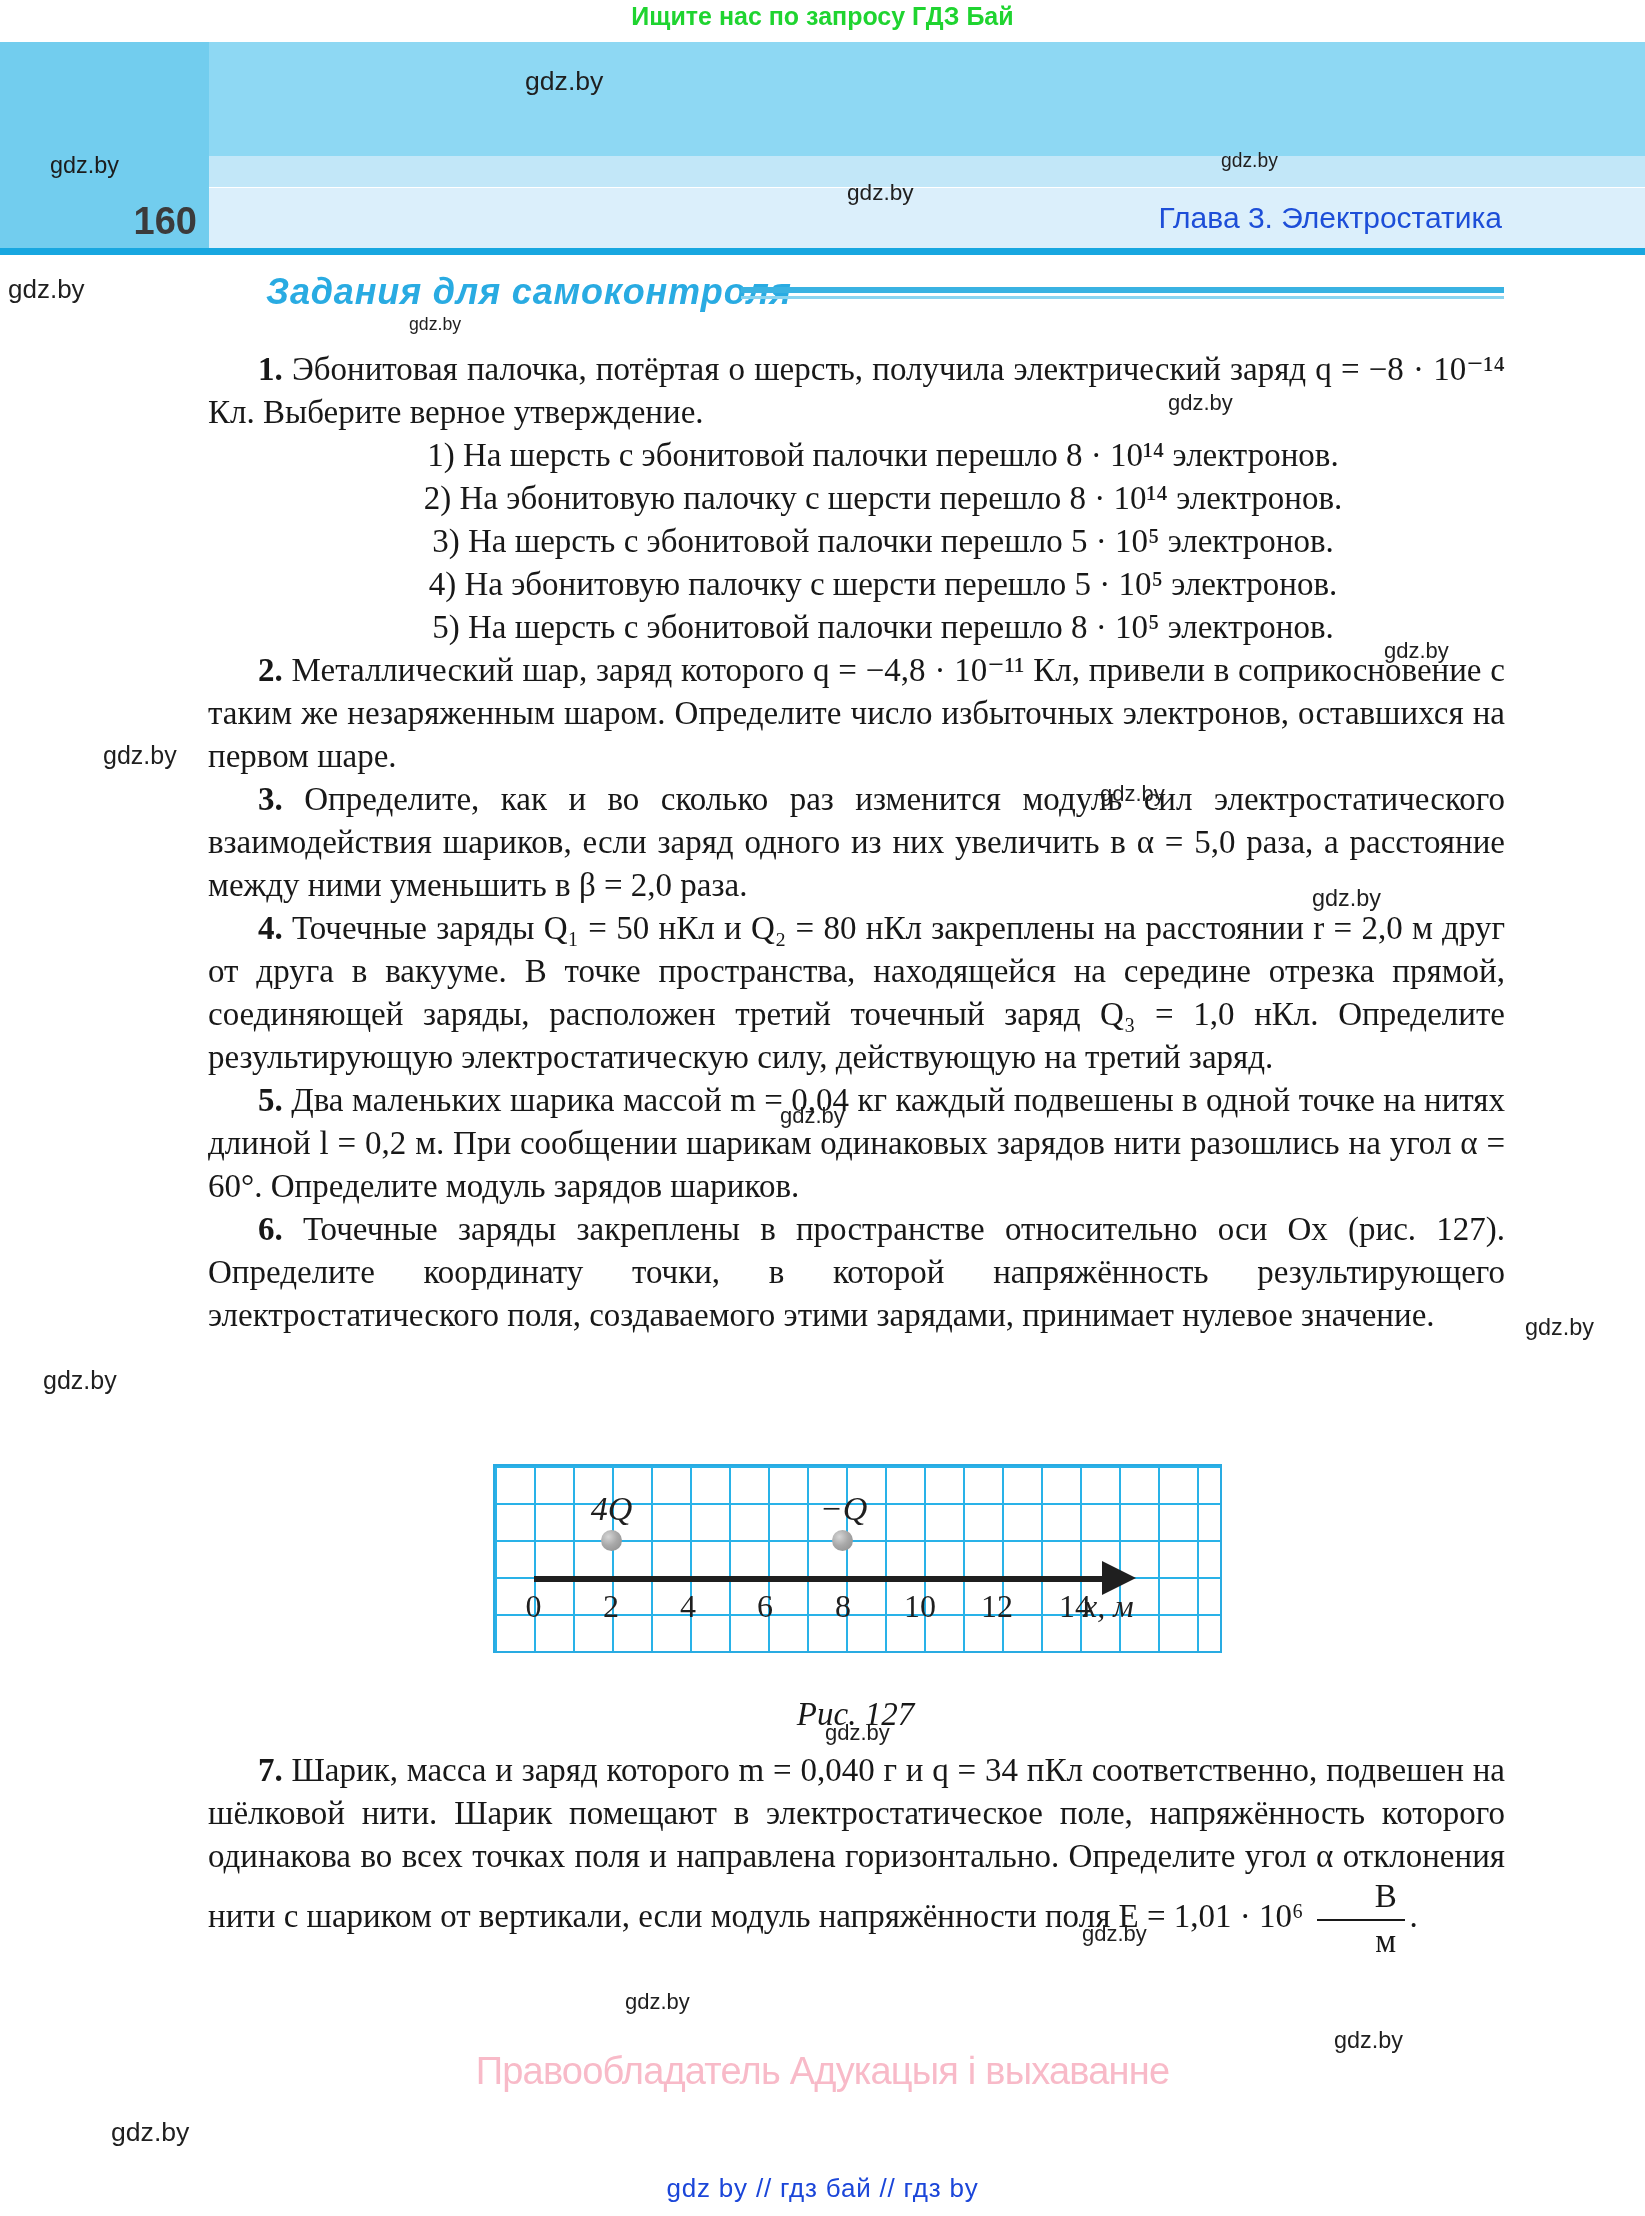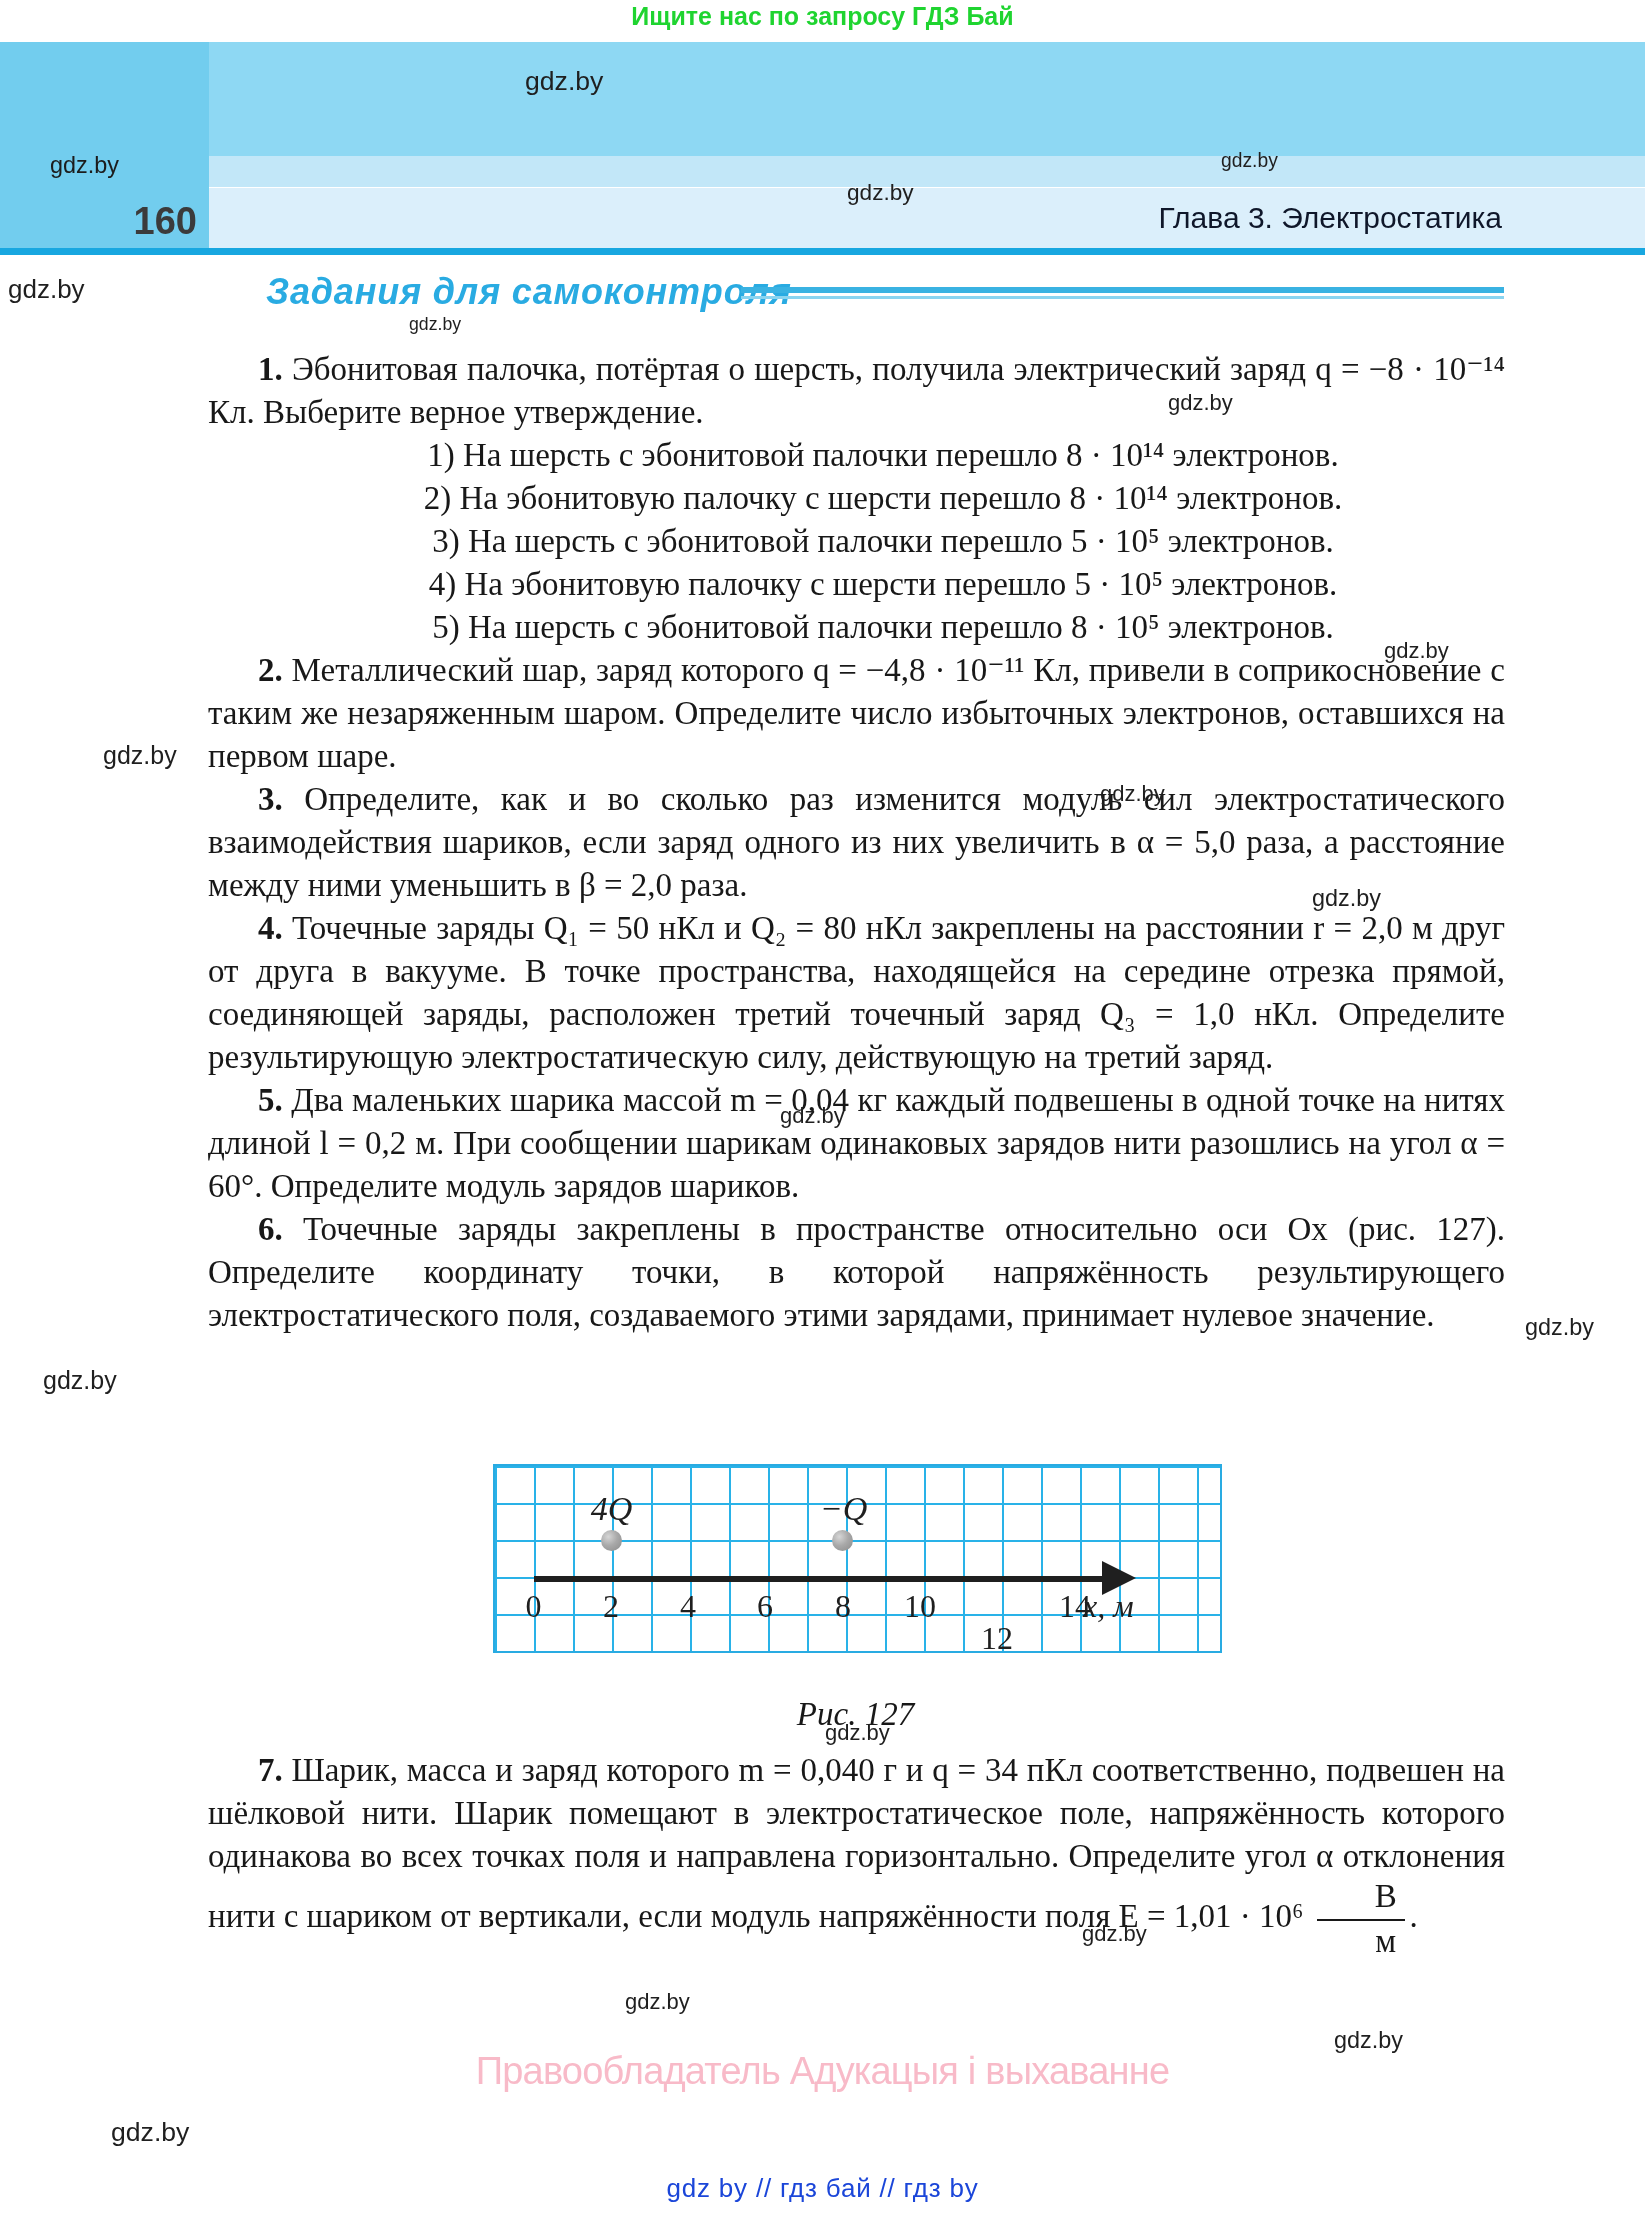--- a/index.html
+++ b/index.html
@@ -16,21 +16,21 @@
   .header{position:absolute;left:0;top:42px;width:1645px;height:206px;}
   .band1{position:absolute;left:0;top:0;width:100%;height:114px;background:#8ed8f3;}
   .band2{position:absolute;left:0;top:114px;width:100%;height:31px;background:#c2e7f8;}
   .band3{position:absolute;left:0;top:146px;width:100%;height:60px;background:#dbeffb;}
   .header-rule{position:absolute;left:0;top:248px;width:1645px;height:7.2px;background:#18a7e0;}
   .pagenum-block{position:absolute;left:0;top:0;width:209px;height:206px;background:#72cdee;}
   .pagenum{position:absolute;right:12px;bottom:4.8px;font-family:"Liberation Sans",sans-serif;
            font-weight:bold;font-size:38px;color:#3b3b3b;}
   .block-wm{position:absolute;left:50px;top:110px;font-family:"Liberation Sans",sans-serif;font-size:23.4px;color:#1c1c1c;}
   .chapter{position:absolute;right:143px;top:159px;font-family:"Liberation Sans",sans-serif;
-           font-size:30px;color:#0f172a;}
+           font-size:30px;color:#1d4ed8;}
 
   
   .section-title{position:absolute;left:266px;top:271px;
                  font-family:"Liberation Sans",sans-serif;font-style:italic;font-weight:bold;
                  font-size:36px;letter-spacing:0.8px;color:#29abe2;white-space:nowrap;}
   .title-rule{position:absolute;left:741px;top:287px;width:763px;}
   .title-rule .ra{height:5.6px;background:#39b2e2;}
   .title-rule .rb{height:3.2px;background:#8ad4f0;margin-top:3.2px;}
 
   
@@ -116,21 +116,21 @@
     <div class="charge-dot" style="left:106px;top:64px;"></div>
     <div class="charge-dot" style="left:337px;top:64px;"></div>
     <div class="charge-label" style="left:68px;">4Q</div>
     <div class="charge-label" style="left:300px;">−Q</div>
     <div class="tick" style="left:14.5px;">0</div>
     <div class="tick" style="left:92px;">2</div>
     <div class="tick" style="left:169px;">4</div>
     <div class="tick" style="left:246px;">6</div>
     <div class="tick" style="left:324px;">8</div>
     <div class="tick" style="left:401px;">10</div>
-    <div class="tick" style="left:478px;margin-top:32px;">12</div>
+    <div class="tick" style="left:478px;">12</div>
     <div class="tick" style="left:556px;">14</div>
     <div class="axis-unit">x, м</div>
   </div>
   <div class="figure-caption">Рис. 127</div>
 </div>
 
 <div class="p7">
   <p class="problem" style="margin:0;"><span class="pnum">7.</span><span> Шарик, масса и заряд которого m = 0,040 г и q = 34 пКл соответственно, подвешен на шёлковой нити. Шарик помещают в электростатическое поле, напряжённость которого одинакова во всех точках поля и направлена горизонтально. Определите угол α отклонения нити с шариком от вертикали, если модуль напряжённости поля E = 1,01 · 10⁶ </span><span class="frac"><span class="num">В</span><span class="den">м</span></span><span>.</span></p>
 </div>
 

